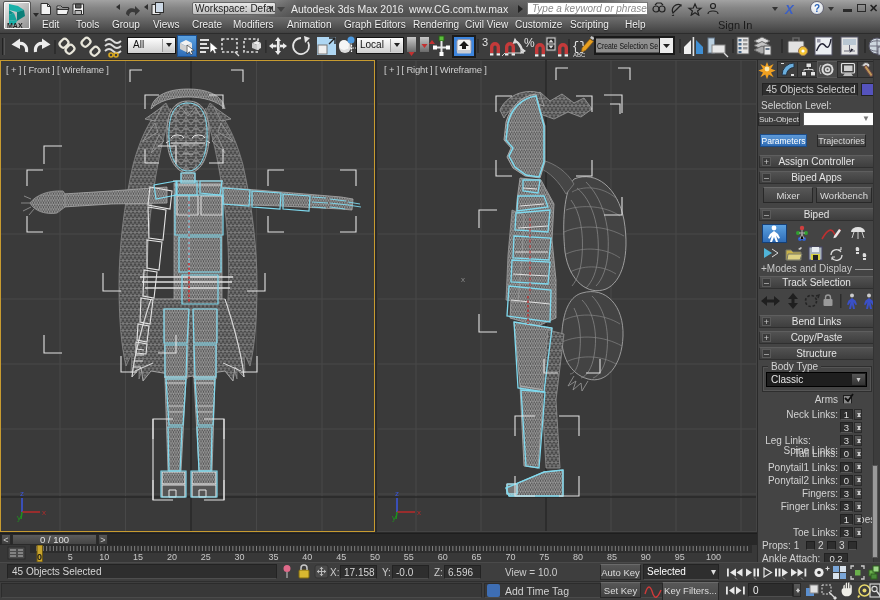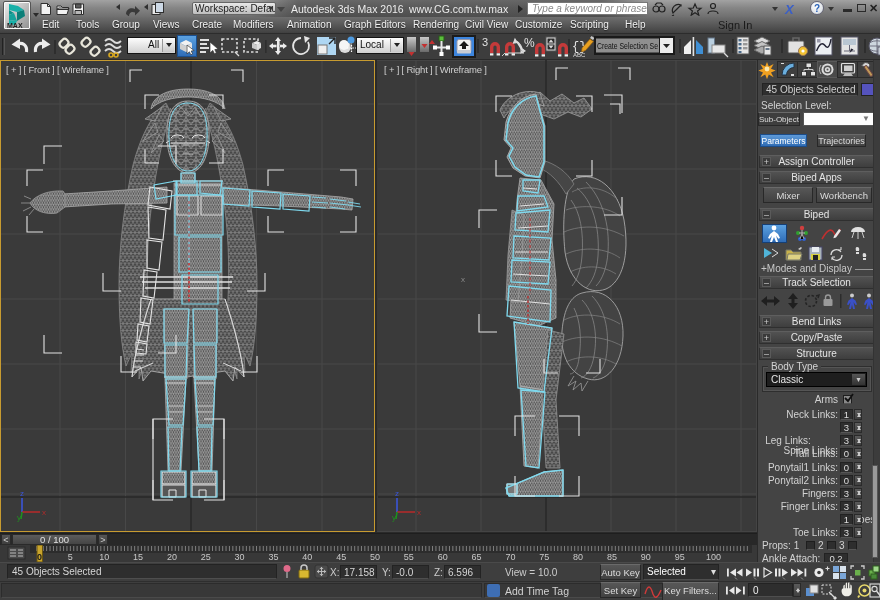--- a/index.html
+++ b/index.html
@@ -127,21 +127,21 @@
   <rect x="83" y="12" width="7" height="9" rx="3" transform="rotate(45 87 17)"></rect>
  </g>
  <g stroke="#dcdcdc" stroke-width="1.8" fill="none">
   <path d="M97 6 q4,-4 8,0 t8,0"></path>
         <path d="M97 11 q4,-4 8,0 t8,0"></path>
         <path d="M97 16 q4,-4 8,0 t8,0"></path>
  </g>
  <circle cx="103" cy="20" r="2" fill="none" stroke="#d8a820" stroke-width="1.6"></circle>
  <circle cx="108" cy="20" r="2" fill="none" stroke="#d8a820" stroke-width="1.6"></circle>
 </svg>
-<div class="wcombo" style="left:127px;top:37px;width:49px;height:17px;"><span style="padding-left:20px;">All</span><span class="arr"></span></div>
+<div class="wcombo" style="left:127px;top:37px;width:49px;height:17px;"><span style="padding-left:5px;">All</span><span class="arr"></span></div>
 
 <div class="abs" style="left:177px;top:35px;width:20px;height:22px;background:linear-gradient(#5ba1e0,#2f6db8);border:1px solid #1b4f8e;"></div>
 <svg class="abs" style="left:177px;top:35px" width="20" height="22" viewBox="0 0 20 22">
  <g>
         <path d="M3 8 l6 -3 6 3 -6 3 z" fill="#f2f2f2"></path>
         <path d="M3 8 v6 l6 3 v-6 z" fill="#d0d0d0"></path>
         <path d="M15 8 v6 l-6 3 v-6 z" fill="#e2e2e2"></path>
  <path d="M10 10 l0 9 2.4,-2.2 1.4,3 1.8,-0.9 -1.4,-2.9 3,-0.4 z" fill="#fff" stroke="#333" stroke-width="0.7"></path>
       </g>
 </svg>

